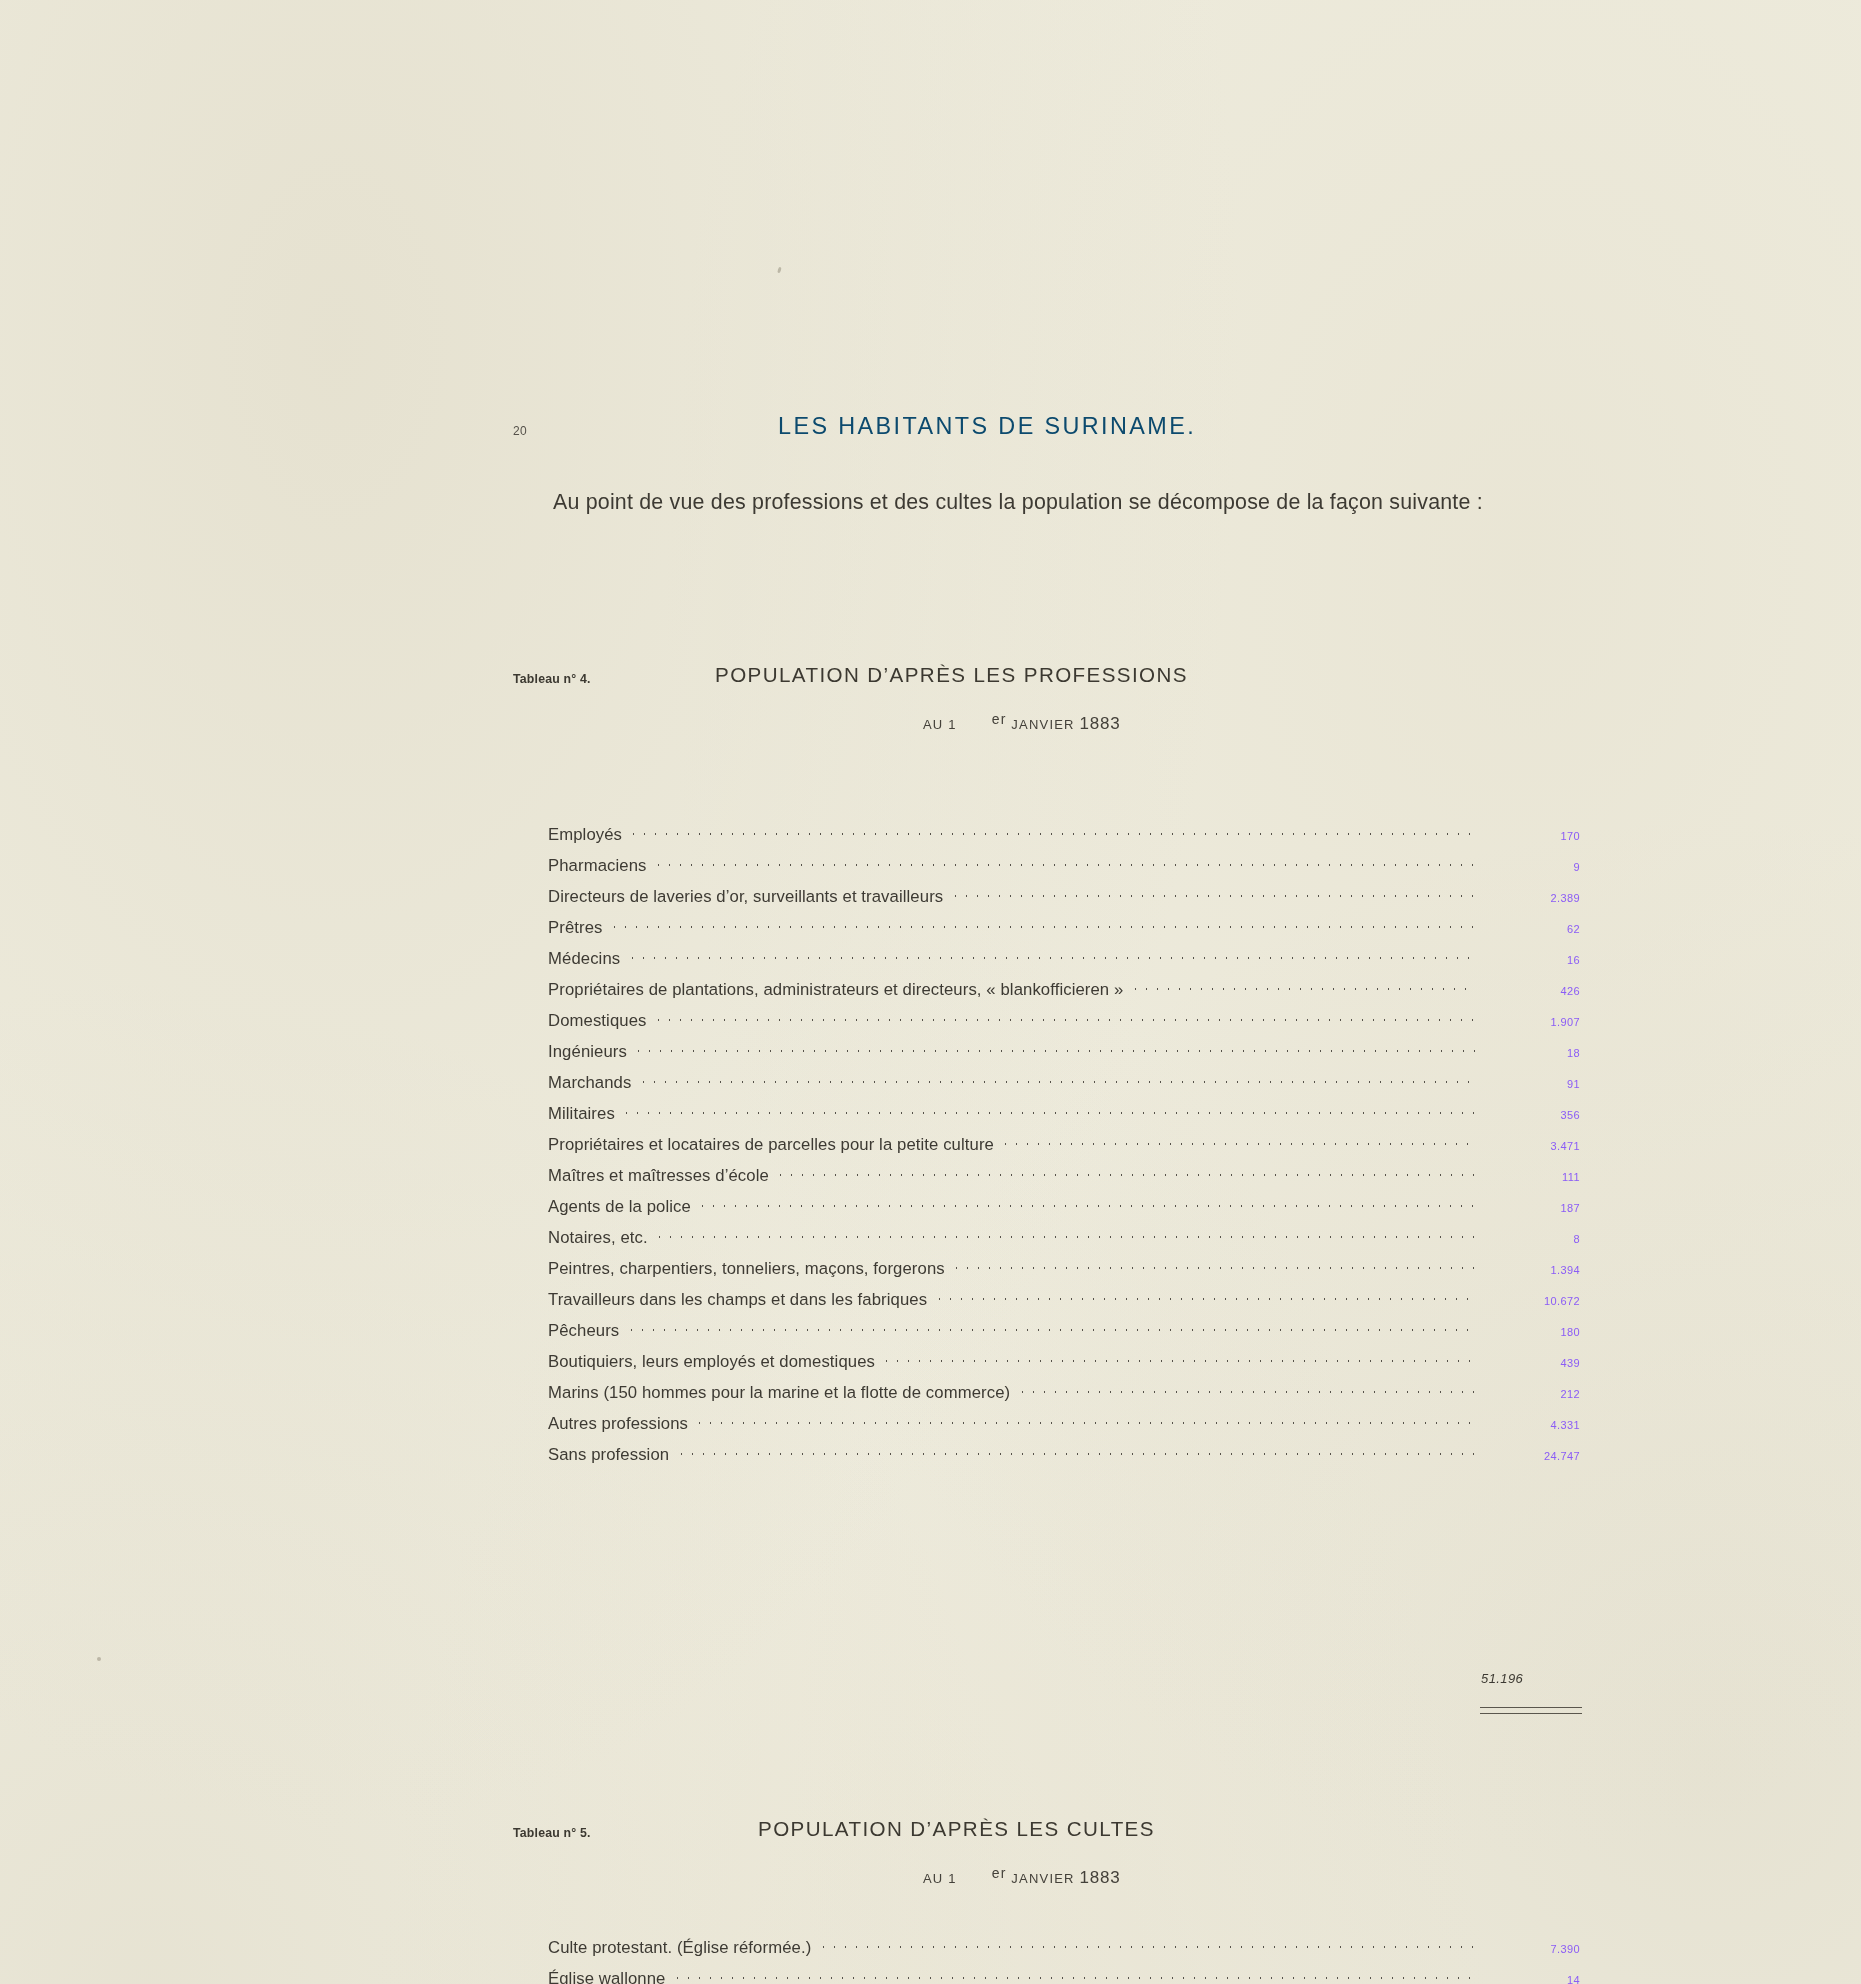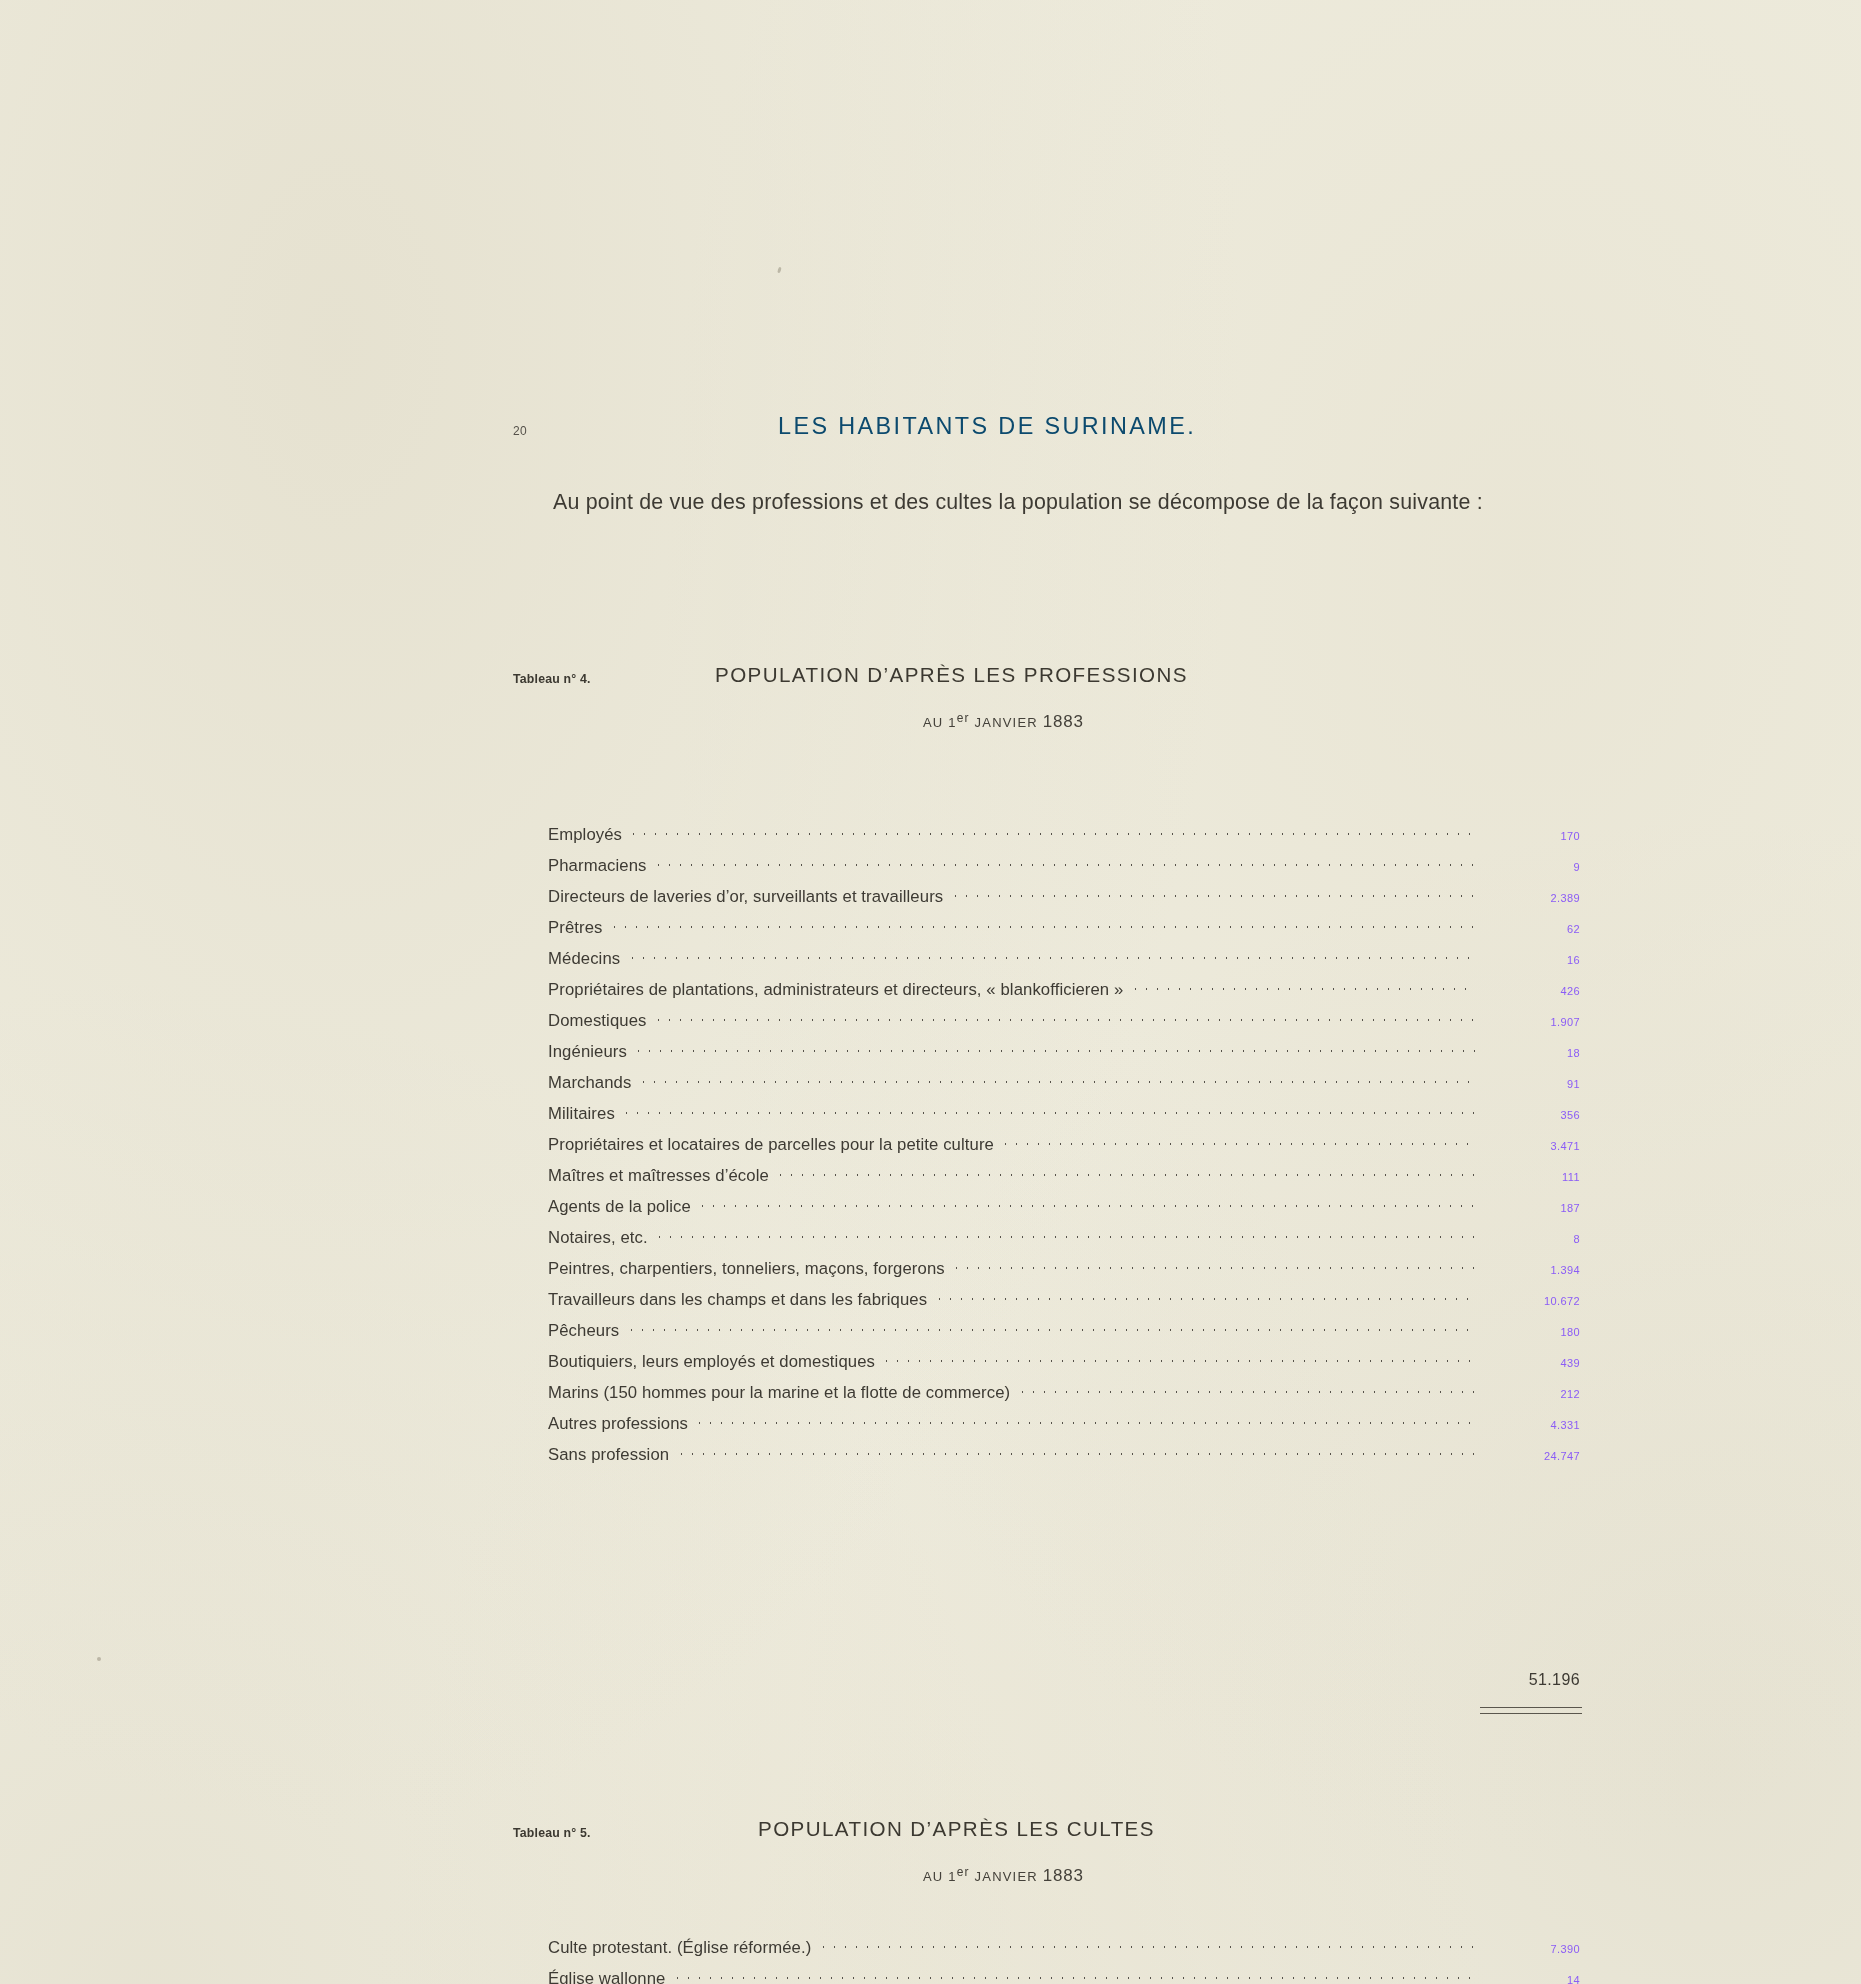--- a/index.html
+++ b/index.html
@@ -96,21 +96,21 @@
   }
   .tbl-subtitle {
     position: absolute;
     font-family: "Liberation Sans", sans-serif;
     font-size: 13px;
     letter-spacing: 1.2px;
     color: #44413a;
     white-space: nowrap;
   }
   .tbl-subtitle .big { font-size: 17px; letter-spacing: 0.8px; margin-top: 35px; }
-  .tbl-subtitle sup { font-size: 12px; vertical-align: super; }
+  .tbl-subtitle sup { font-size: 14px; vertical-align: super; margin-left: 35px; }
 
   .rows {
     position: absolute;
     font-family: "Liberation Sans", sans-serif;
   }
   .row {
     position: relative;
     display: flex;
     align-items: baseline;
     height: 31px;
@@ -143,25 +143,25 @@
     text-align: right;
     font-size: 11px;
     color: #8b5cf6;
     letter-spacing: 0.4px;
   }
 
   
   .total {
     position: absolute;
     font-family: "Liberation Sans", sans-serif;
-    font-size: 16px;
+    font-size: 13px;
     letter-spacing: 0.4px;
     color: #3d3a33;
     width: 99px;
-    text-align: right;
+    font-style: italic;
   }
   .rule {
     position: absolute;
     height: 1.2px;
     background: #5a564d;
   }
 
   .speck {
     position: absolute;
     border-radius: 50%;

